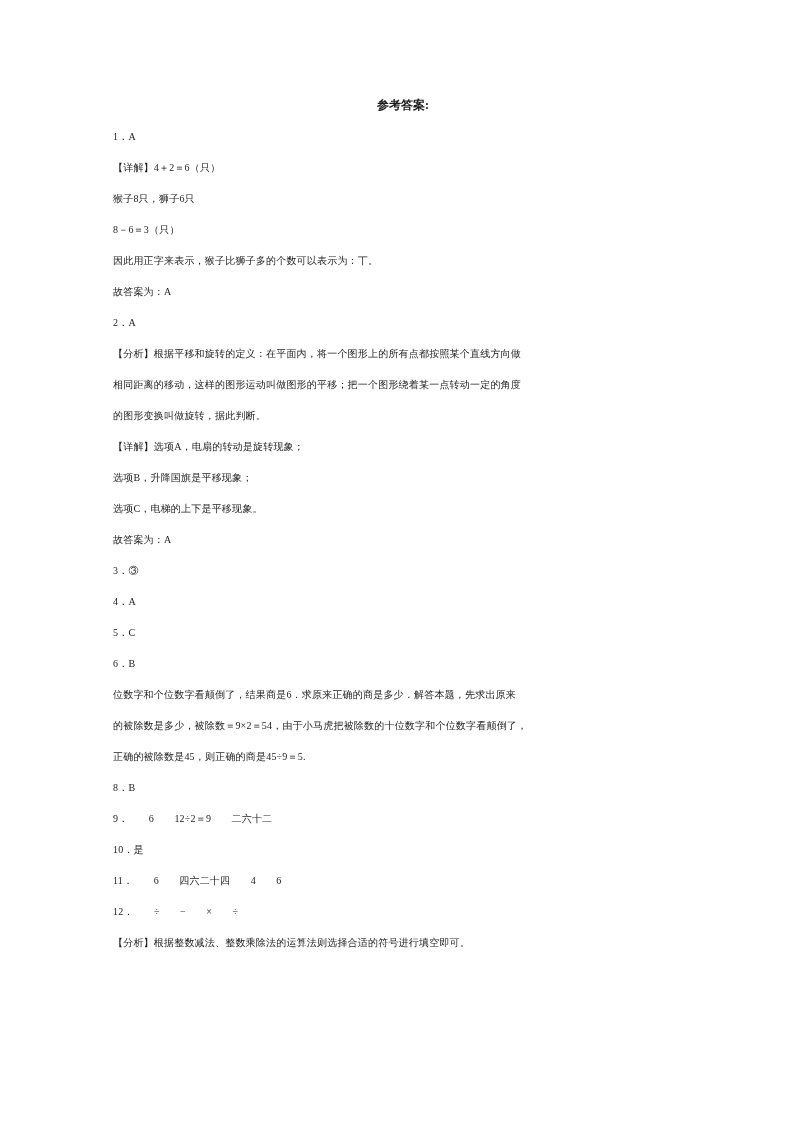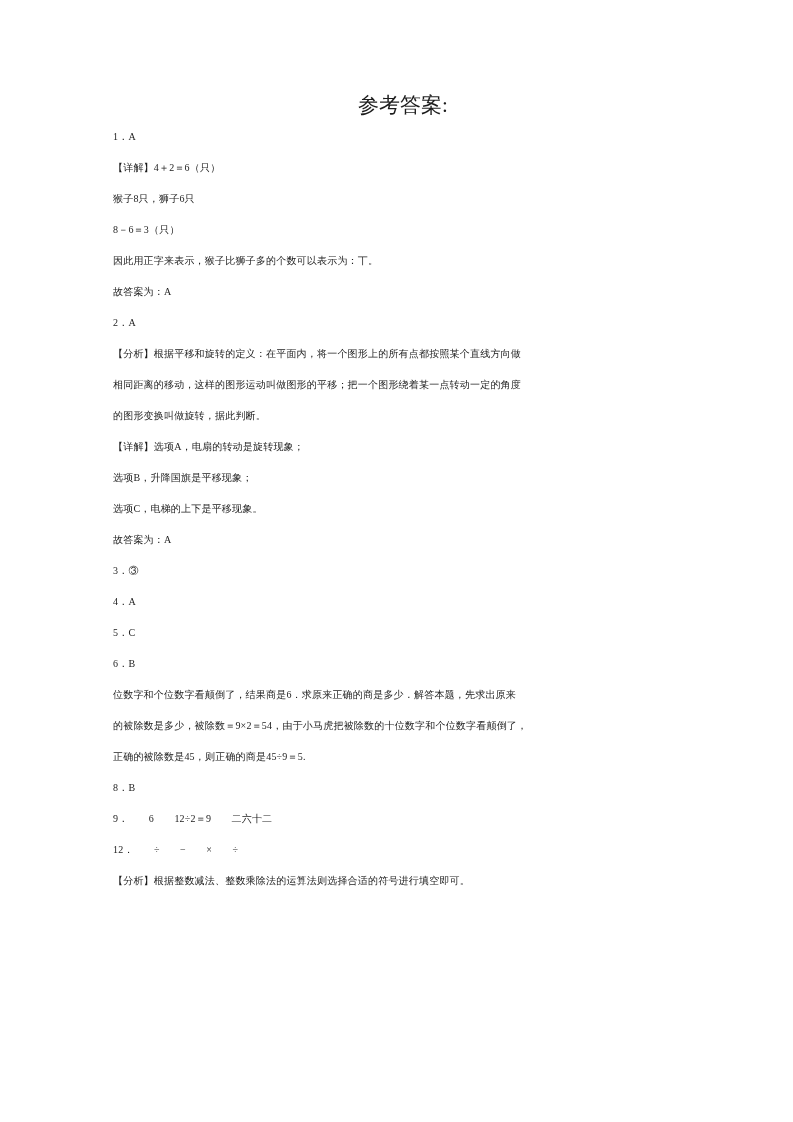--- a/index.html
+++ b/index.html
@@ -23,22 +23,22 @@
   .content {
     position: absolute;
     top: 90px;
     left: 113px;
     width: 580px;
   }
   .doc-title {
     height: 31px;
     line-height: 31px;
     text-align: center;
-    font-weight: normal;
-    font-size: 21px;
+    font-weight: bold;
+    font-size: 12px;
     white-space: pre;
   }
   .line {
     height: 31px;
     line-height: 31px;
     font-size: 10px;
     white-space: pre;
     letter-spacing: 0.2px;
   }
 </style>
@@ -65,17 +65,19 @@
         <div class="line">故答案为：A</div>
         <div class="line">3．③</div>
         <div class="line">4．A</div>
         <div class="line">5．C</div>
         <div class="line">6．B</div>
         <div class="line">位数字和个位数字看颠倒了，结果商是6．求原来正确的商是多少．解答本题，先求出原来</div>
         <div class="line">的被除数是多少，被除数＝9×2＝54，由于小马虎把被除数的十位数字和个位数字看颠倒了，</div>
         <div class="line">正确的被除数是45，则正确的商是45÷9＝5.</div>
         <div class="line">8．B</div>
         <div class="line">9．　　6　　12÷2＝9　　二六十二</div>
+        <div class="line">10．是</div>
+        <div class="line">11．　　6　　四六二十四　　4　　6</div>
         <div class="line">12．　　÷　　−　　×　　÷</div>
         <div class="line">【分析】根据整数减法、整数乘除法的运算法则选择合适的符号进行填空即可。</div>
       </div>
   </div>
 </div>
 
 </body></html>

